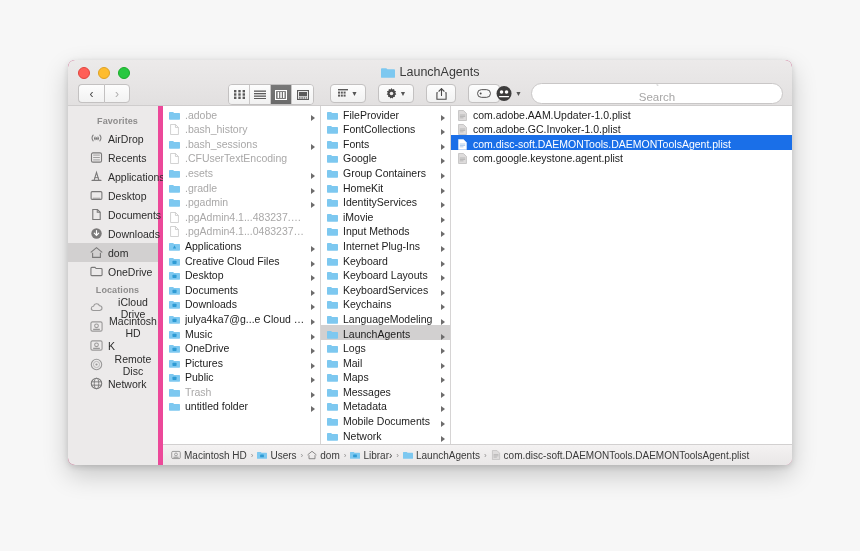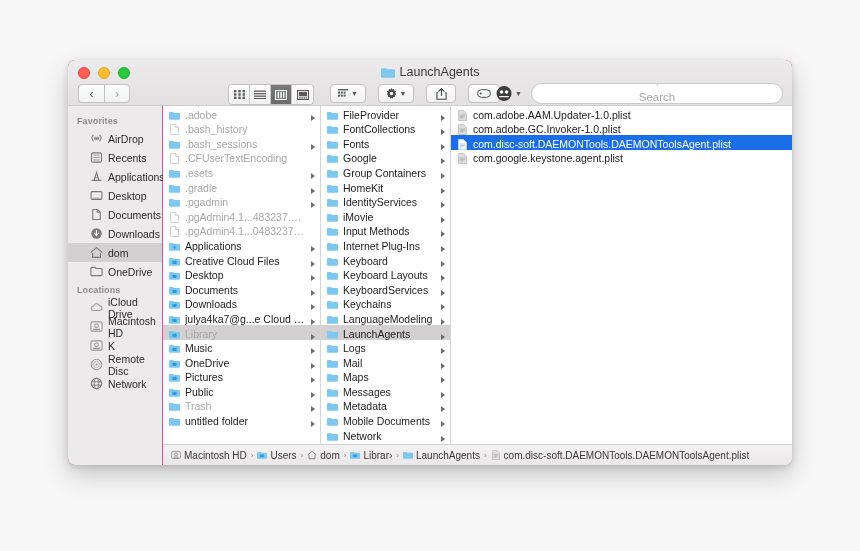--- a/index.html
+++ b/index.html
@@ -83,23 +83,24 @@
     display: flex; align-items: center; padding: 0 8px; gap: 5px; flex-direction: column;
   }
   .search .ph { font-size: 11.5px; color: #a7a6a6; }
 
   
   .body { display: flex; height: 359px; }
 
   .sidebar {
     width: 95px; flex: 0 0 95px;
     background: #eceaea;
-    border-right: 1px solid #ec4899;
+    border-right: 5px solid #ec4899;
     padding-top: 6px;
     font-size: 10.5px;
+    text-align: center;
   }
   .sb-head {
     color: #8d8c8c; font-size: 9px; font-weight: bold;
     padding: 4px 0 3px 9px; letter-spacing: .1px;
   }
   .sb-item {
     display: flex; align-items: center; gap: 5px;
     height: 19px; padding-left: 22px; color: #2c2c2c;
   }
   .sb-item.sel { background: #d2d0d0; }
@@ -489,28 +490,20 @@
               <span class="tri"></span>
             </div>
             <div class="row">
               <svg class="ic" viewBox="0 0 16 12">
                 <path d="M0 2a1 1 0 011-1h5l1.4 1.4H15a1 1 0 011 1V11a1 1 0 01-1 1H1a1 1 0 01-1-1z" fill="#7dc8f0"></path>
                 <rect x="5" y="5" width="6" height="4.6" rx="1" fill="#2f9bd4"></rect>
               </svg>
               <span class="nm">julya4ka7@g...e Cloud Files</span>
               <span class="tri"></span>
             </div>
-            <div class="row dim selgray">
-              <svg class="ic" viewBox="0 0 16 12">
-                <path d="M0 2a1 1 0 011-1h5l1.4 1.4H15a1 1 0 011 1V11a1 1 0 01-1 1H1a1 1 0 01-1-1z" fill="#7dc8f0"></path>
-                <rect x="5" y="5" width="6" height="4.6" rx="1" fill="#2f9bd4"></rect>
-              </svg>
-              <span class="nm">Library</span>
-              <span class="tri"></span>
-            </div>
             <div class="row">
               <svg class="ic" viewBox="0 0 16 12">
                 <path d="M0 2a1 1 0 011-1h5l1.4 1.4H15a1 1 0 011 1V11a1 1 0 01-1 1H1a1 1 0 01-1-1z" fill="#7dc8f0"></path>
                 <rect x="5" y="5" width="6" height="4.6" rx="1" fill="#2f9bd4"></rect>
               </svg>
               <span class="nm">Music</span>
               <span class="tri"></span>
             </div>
             <div class="row">
               <svg class="ic" viewBox="0 0 16 12">

